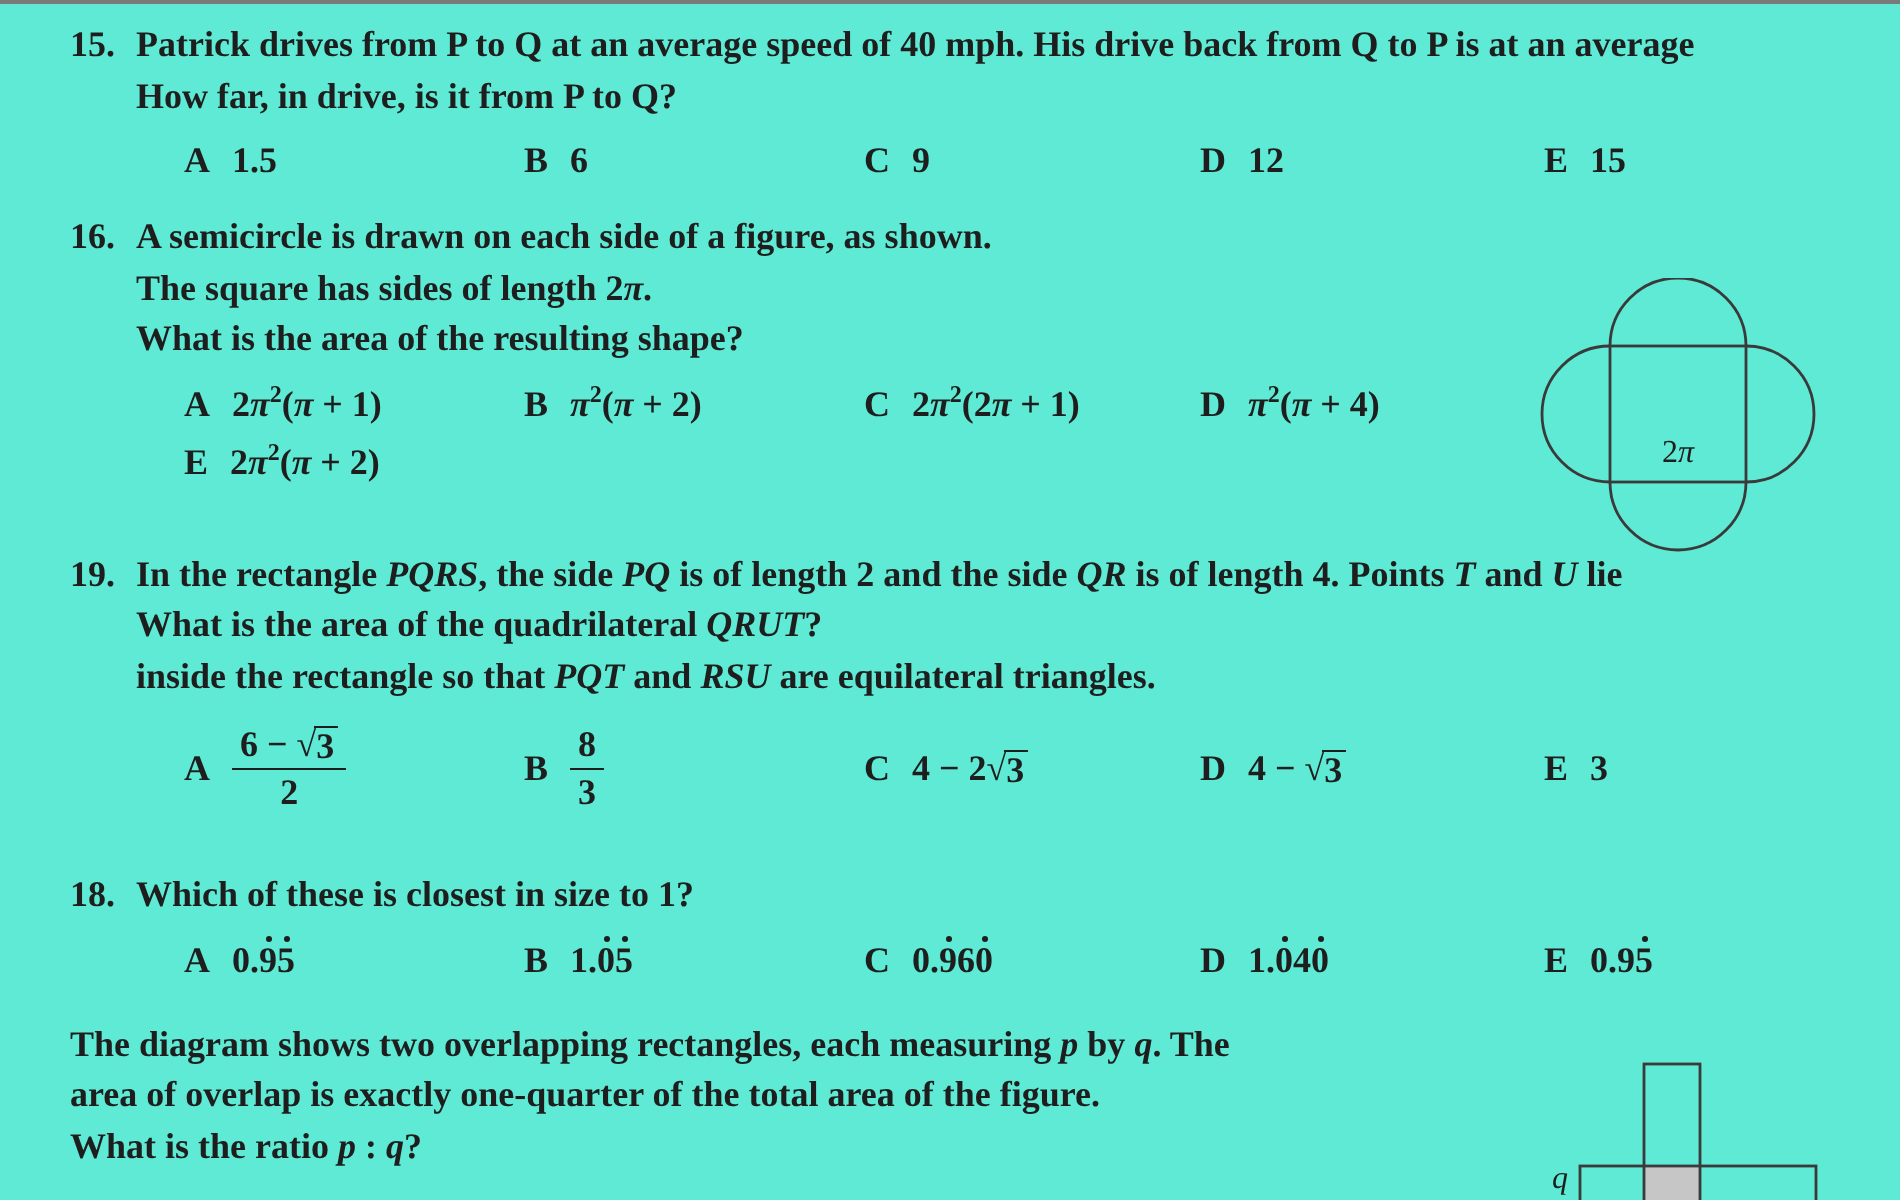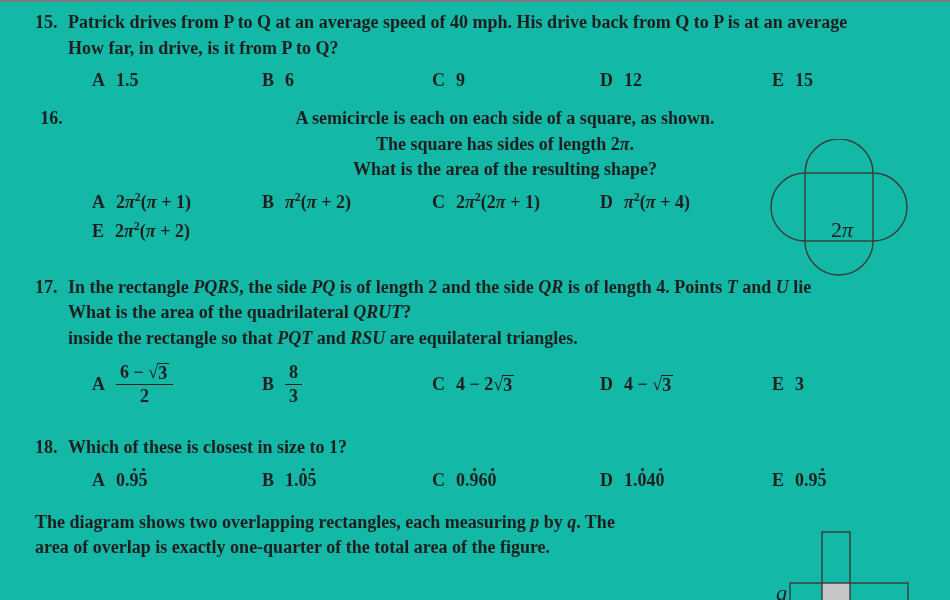--- a/index.html
+++ b/index.html
@@ -1,25 +1,25 @@
 <!DOCTYPE html>
 <html><head>
 <meta charset="utf-8">
 <style>
   html,body{margin:0;padding:0;}
   .page{
     position:relative; width:950px; height:600px; overflow:hidden;
-    background:#14b8a6; color:#1e1e1e;
+    background:#5eead4; color:#1e1e1e;
     font-family:"Liberation Serif", serif; font-size:18px;
   }
   .top-strip{position:absolute;left:0;top:0;width:100%;height:2px;}
   .questions{position:absolute;left:35px;top:10px;right:8px;}
   .q{display:flex;}
   .q:nth-child(1){margin-bottom:12px;}
-  .q:nth-child(2){margin-bottom:30px;text-align:center;}
+  .q:nth-child(2){margin-bottom:30px;}
   .q:nth-child(3){margin-bottom:10px;}
   .q:nth-child(4){margin-bottom:16px;margin-top:24px;}
   .qnum{width:33px;flex:none;font-weight:bold;line-height:25.5px;}
   .qbody{flex:1;min-width:0;font-weight:bold;}
   .qline{line-height:25.5px;white-space:nowrap;}
   .orow{position:relative;margin-top:6px;height:27px;}
   .orow.tall{height:54px;}
   .orow + .orow{margin-top:2px;}
   .opt{position:absolute;top:0;height:100%;display:flex;align-items:center;gap:11px;white-space:nowrap;}
   .col-A{left:24px;} .col-B{left:194px;} .col-C{left:364px;} .col-D{left:532px;} .col-E{left:704px;}
@@ -28,21 +28,21 @@
   .frac{display:inline-flex;flex-direction:column;align-items:center;vertical-align:middle;line-height:1.12;}
   .frac .num{padding:0 4px 1px;border-bottom:1.4px solid currentColor;}
   .frac .den{padding-top:1px;}
   .sqrt{display:inline-flex;align-items:flex-start;line-height:1.05;}
   .sqrt .rad{margin-right:-1px;}
   .sqrt .vinc{border-top:1.4px solid currentColor;padding:0 2px 0 1px;}
   .od{position:relative;display:inline-block;}
   .od::after{content:"";position:absolute;left:50%;top:-2px;width:3px;height:3px;margin-left:-1.5px;border-radius:50%;background:currentColor;}
   .diagram{position:absolute;}
   .diagram svg .ln{stroke:#3a3a3a;stroke-width:1.4;fill:none;}
-  .diag-label{position:absolute;font-size:22px;line-height:1;}
+  .diag-label{position:absolute;font-size:16px;line-height:1;}
 </style>
 </head>
 <body>
 
 <div class="page">
   <div class="top-strip" style="background:#7a7a7a;"></div>
 
   <div class="questions">
       <div class="q">
       <div class="qnum">15.</div>
@@ -69,21 +69,21 @@
             <span class="opt col-E">
               <span>E</span>
               <span>15</span>
             </span>
           </div>
         </div>
     </div>
       <div class="q">
       <div class="qnum">16.</div>
       <div class="qbody">
-          <div class="qline">A semicircle is each on each side of a square, as shown.</div>
+          <div class="qline">A semicircle is drawn on each side of a figure, as shown.</div>
           <div class="qline">The square has sides of length 2<span class="it">π</span>.</div>
           <div class="qline">What is the area of the resulting shape?</div>
           <div class="orow">
             <span class="opt col-A">
               <span>A</span>
               <span>2<span class="it">π</span><sup>2</sup>(<span class="it">π</span> + 1)</span>
             </span>
             <span class="opt col-B">
               <span>B</span>
               <span><span class="it">π</span><sup>2</sup>(<span class="it">π</span> + 2)</span>
@@ -99,21 +99,21 @@
           </div>
           <div class="orow">
             <span class="opt col-A">
               <span>E</span>
               <span>2<span class="it">π</span><sup>2</sup>(<span class="it">π</span> + 2)</span>
             </span>
           </div>
         </div>
     </div>
       <div class="q">
-      <div class="qnum">17.</div>
+      <div class="qnum">19.</div>
       <div class="qbody">
           <div class="qline">In the rectangle <span class="it">PQRS</span>, the side <span class="it">PQ</span> is of length 2 and the side <span class="it">QR</span> is of length 4.  Points <span class="it">T</span> and <span class="it">U</span> lie</div>
           <div class="qline">What is the area of the quadrilateral <span class="it">QRUT</span>?</div>
           <div class="qline">inside the rectangle so that <span class="it">PQT</span> and <span class="it">RSU</span> are equilateral triangles.</div>
           <div class="orow tall">
             <span class="opt col-A">
               <span>A</span>
               <span><span class="frac">
                   <span class="num">6 − <span class="sqrt">
                       <span class="rad">√</span>
@@ -175,20 +175,21 @@
               <span>E</span>
               <span>0.9<span class="od">5</span></span>
             </span>
           </div>
         </div>
     </div>
       <div class="q">
       <div class="qbody">
           <div class="qline">The diagram shows two overlapping rectangles, each measuring <span class="it">p</span> by <span class="it">q</span>.  The</div>
           <div class="qline">area of overlap is exactly one-quarter of the total area of the figure.</div>
+          <div class="qline">What is the ratio <span class="it">p</span> : <span class="it">q</span>?</div>
         </div>
     </div>
     </div>
 
   <div class="diagram" style="left:770px;top:139px;width:138px;height:140px;">
     <svg width="138" height="140" viewBox="0 0 138 140">
       <path class="ln" d="M35,34 A34,34 0 0 1 103,34"></path>
       <path class="ln" d="M103,34 A34,34 0 0 1 103,102"></path>
       <path class="ln" d="M103,102 A34,34 0 0 1 35,102"></path>
       <path class="ln" d="M35,102 A34,34 0 0 1 35,34"></path>

